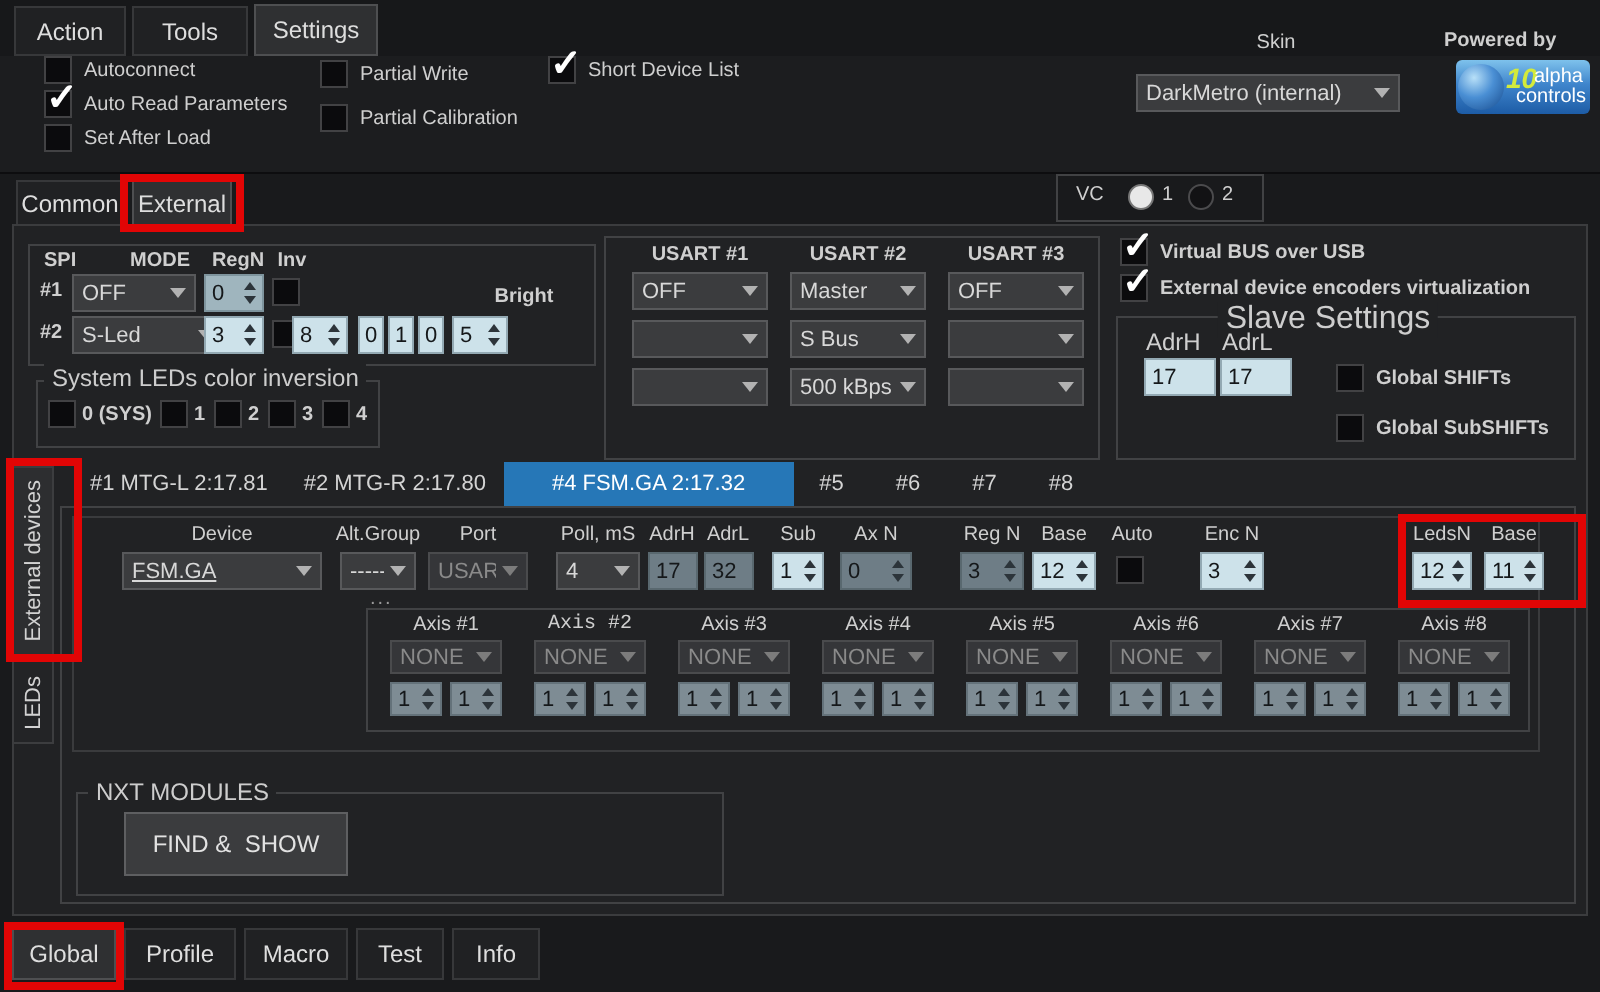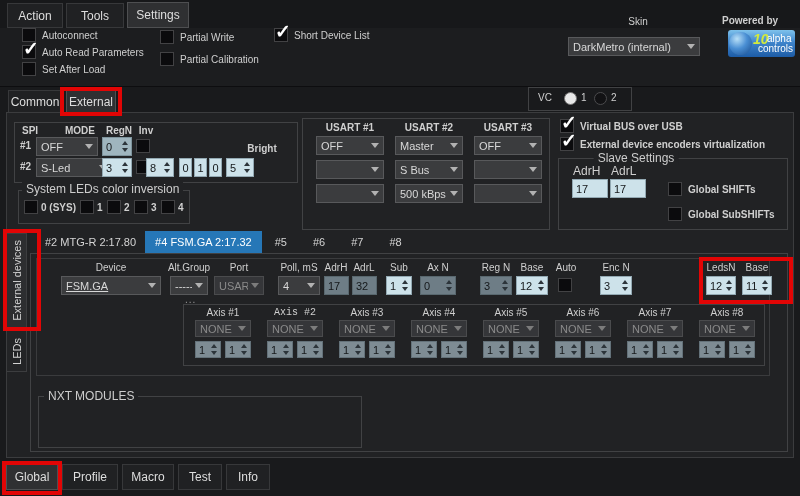--- a/index.html
+++ b/index.html
@@ -49,21 +49,21 @@
   
   #panel{left:6px;top:112px;width:788px;height:346px;background:#212224;border:1px solid #3b3c3e;}
   
   .vtab{position:absolute;width:21px;background:#232426;border:1px solid #3c3d3f;box-sizing:border-box;
         display:flex;align-items:center;justify-content:center;}
   .vtab.sel{background:#2d2e30;}
   .vtab span{writing-mode:vertical-rl;transform:rotate(180deg);font-size:11px;color:#d2d2d2;white-space:nowrap;}
   
   #devtabs{left:36px;top:231px;height:22px;display:flex;align-items:stretch;}
   .dtab{display:flex;align-items:center;padding:0 9px;font-size:11px;color:#d4d4d4;white-space:nowrap;}
-  .dtab.sel{background:#2677b7;color:#fff;padding:0 10px;}
+  .dtab.sel{background:#2677b7;color:#fff;padding:0 24px;}
   
   .btn{position:absolute;display:flex;align-items:center;justify-content:center;background:#3b3c3e;
        border:1px solid #5e5f61;box-sizing:border-box;font-size:12px;color:#e2e2e2;white-space:pre;}
   
   .rb{position:absolute;border:4px solid #e20505;box-sizing:border-box;z-index:99;pointer-events:none;}
   
   #logo{position:absolute;left:728px;top:30px;width:67px;height:27px;border-radius:3px;
         background:linear-gradient(180deg,#7ec2ec 0%,#3f85cc 45%,#1d5ca6 100%);overflow:hidden;}
   #logo .mark{position:absolute;left:1px;top:2px;width:23px;height:23px;border-radius:50%;
         background:radial-gradient(circle at 35% 30%,#b8e0f8 0%,#4a8fd4 45%,#174a8c 100%);}
@@ -247,21 +247,21 @@
       <span class="tx"></span>
       <span class="da"></span>
     </div>
 
   <div class="cb on" style="left:560px;top:119px;"></div>
   <div class="lbl b" style="left:580px;top:121px;">Virtual BUS over USB</div>
   <div class="cb on" style="left:560px;top:137px;"></div>
   <div class="lbl b" style="left:580px;top:139px;">External device encoders virtualization</div>
 
   <div class="grp" style="left:558px;top:158px;width:230px;height:72px;"></div>
-  <div class="gt lblc" style="left:636px;top:151px;font-size:12px;">Slave Settings</div>
+  <div class="gt lblc" style="left:664px;top:151px;font-size:16px;">Slave Settings</div>
   <div class="lbl" style="left:573px;top:164px;font-size:12px;">AdrH</div>
   <div class="fld" style="left:572px;top:179px;width:36px;padding-left:3px;">
       <span>17</span>
     </div>
   <div class="lbl" style="left:611px;top:164px;font-size:12px;">AdrL</div>
   <div class="fld" style="left:610px;top:179px;width:36px;padding-left:3px;">
       <span>17</span>
     </div>
   <div class="cb" style="left:668px;top:182px;"></div>
   <div class="lbl b" style="left:688px;top:184px;font-size:10px;">Global SHIFTs</div>
@@ -270,20 +270,23 @@
 
   <div class="vtab sel" style="left:6px;top:233px;height:95px;">
       <span>External devices</span>
     </div>
   <div class="vtab" style="left:6px;top:330px;height:42px;">
       <span>LEDs</span>
     </div>
 
   <div class="abs" id="devtabs">
     <div class="dtab">
+        <span>#1 MTG-L 2:17.81</span>
+      </div>
+    <div class="dtab">
         <span>#2 MTG-R 2:17.80</span>
       </div>
     <div class="dtab sel">
         <span>#4 FSM.GA 2:17.32</span>
       </div>
     <div class="dtab" style="padding:0 13px;">
         <span>#5</span>
       </div>
     <div class="dtab" style="padding:0 13px;">
         <span>#6</span>
@@ -558,20 +561,21 @@
       <span class="v">1</span>
       <span class="ar">
         <i class="tu"></i>
         <i class="td"></i>
       </span>
     </div>
 
 
   <div class="grp" style="left:38px;top:396px;width:324px;height:52px;"></div>
   <div class="gt" style="left:44px;top:389px;font-size:12px;">NXT MODULES</div>
+  <div class="btn" style="left:62px;top:406px;width:112px;height:32px;"><span>FIND &amp;  SHOW</span></div>
 
   <div class="abs tab sel" style="left:6px;top:464px;width:52px;height:26px;">
       <span>Global</span>
     </div>
   <div class="abs tab" style="left:62px;top:464px;width:56px;height:26px;">
       <span>Profile</span>
     </div>
   <div class="abs tab" style="left:122px;top:464px;width:52px;height:26px;">
       <span>Macro</span>
     </div>

